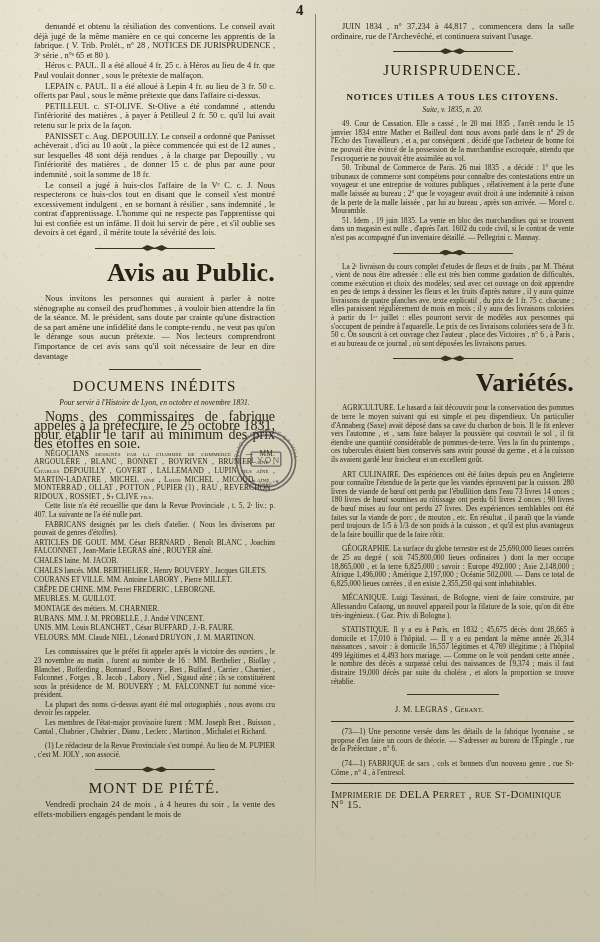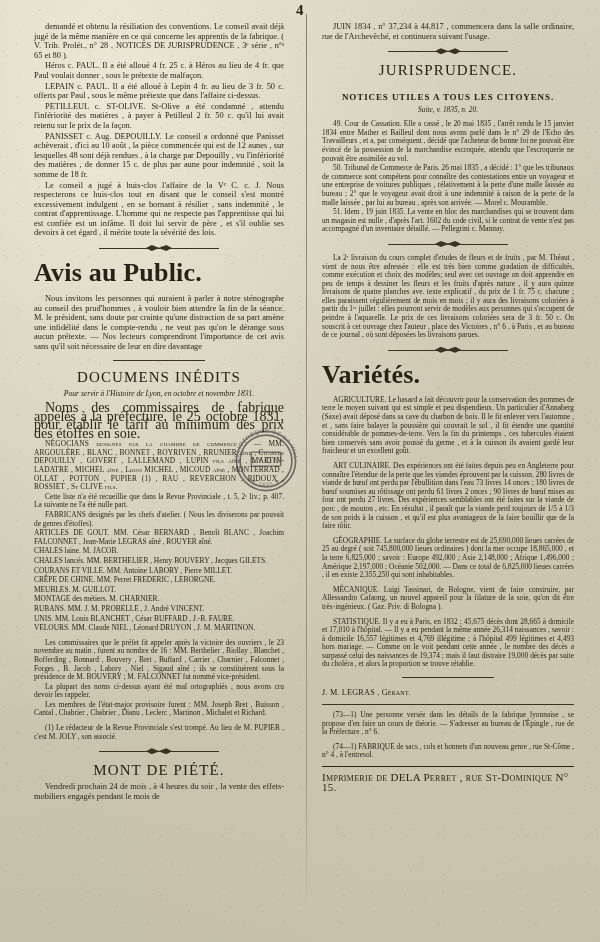--- a/index.html
+++ b/index.html
@@ -57,20 +57,21 @@
   }
 
   
   .columns {
     position: absolute;
     top: 22px;
     left: 0;
     width: 600px;
     height: 916px;
     display: flex;
+    gap: 18px;
   }
   .col {
     width: 300px;
     box-sizing: border-box;
     position: relative;
   }
   .col-left  { padding: 0 16px 0 34px; }
   .col-right { padding: 0 26px 0 22px; }
   
   .col-right::before {
@@ -138,21 +139,21 @@
     height: 1px;
     background: #2d2719;
     margin: 6px 0 5px 0;
   }
 
   
   h1.display {
     font-size: 26px;
     line-height: 30px;
     font-weight: 700;
-    text-align: left;
+    text-align: right;
     margin: 4px 0 6px 0;
     letter-spacing: .2px;
   }
   h2.section {
     font-size: 15px;
     line-height: 18px;
     font-weight: 400;
     text-align: center;
     letter-spacing: 1.1px;
     margin: 4px 0 3px 0;
@@ -174,21 +175,21 @@
     margin: 0 0 5px 0;
   }
   .suite {
     font-size: 7.4px;
     text-align: center;
     font-style: italic;
     margin: 1px 0 6px 0;
   }
   .signature {
     font-size: 8.2px;
-    text-align: left;
+    text-align: center;
     margin: 10px 26px 4px 0;
     letter-spacing: .2px;
   }
   .imprint {
     font-size: 11px;
     letter-spacing: .3px;
     margin-top: 6px;
     text-indent: 0;
     text-align: left;
   }

